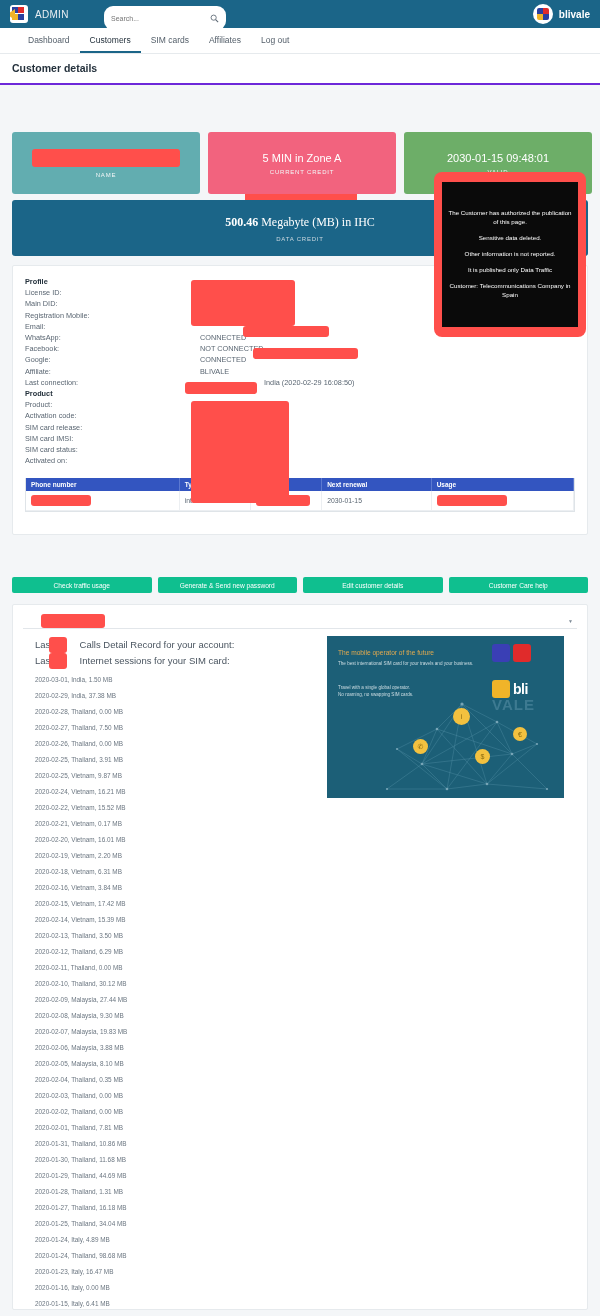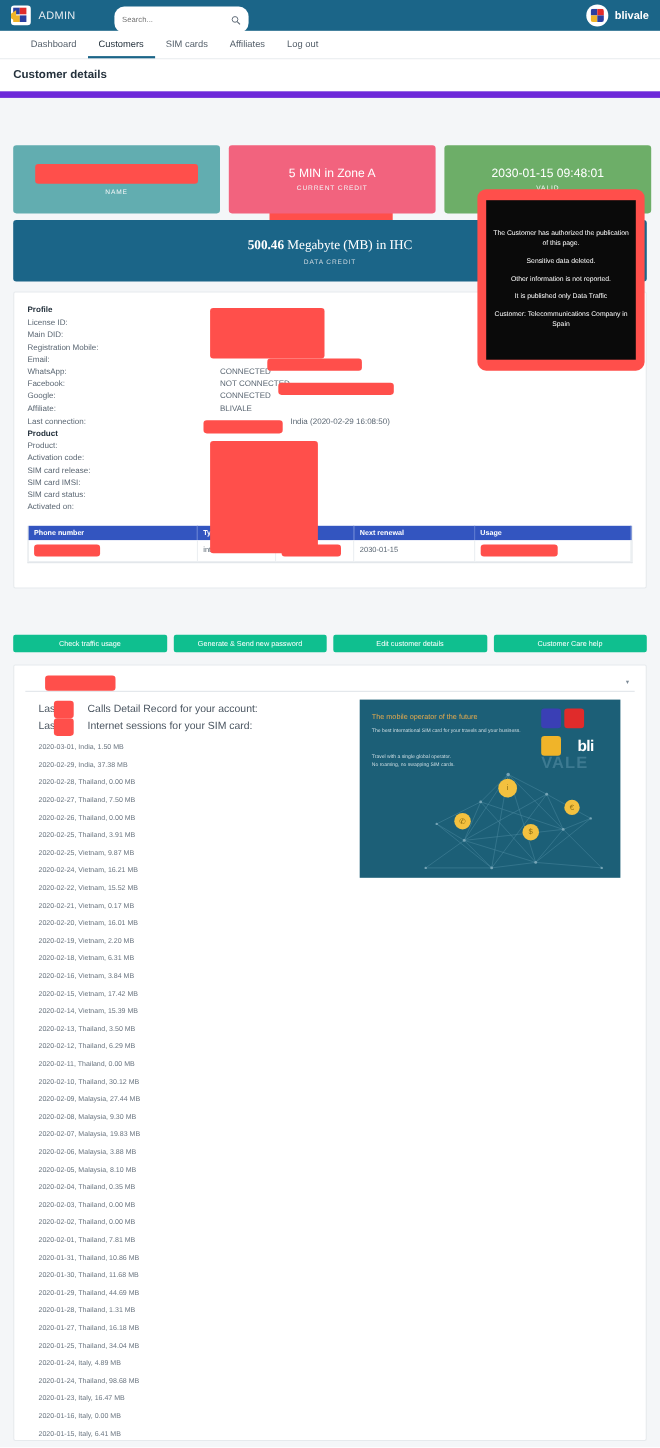--- a/index.html
+++ b/index.html
@@ -73,21 +73,21 @@
   .nav-item {
     display: flex; align-items: center; padding: 0 10px;
     font-size: 8.5px; color: #55606b; cursor: pointer;
     border-bottom: 2px solid transparent;
   }
   .nav-item.active { border-bottom-color: #1b6588; color: #24313c; }
 
   
   .page-title {
     background: #fff; padding: 8px 12px 9px 12px; font-size: 10.5px;
-    font-weight: bold; color: #24313c; border-bottom: 6px solid #6d28d9;
+    font-weight: bold; color: #24313c; border-bottom: 2px solid #6d28d9;
   }
 
   
   .rd { background: #ff4f4b; border-radius: 3px; display: inline-block; vertical-align: middle; }
 
   
   .hero { position: relative; padding: 8px 12px 0 12px; height: 120px; }
   .hero-top-rd { position: absolute; left: 245px; top: 96px; width: 112px; height: 26px; }
 
   .cards { position: absolute; left: 12px; top: 132px; display: flex; gap: 8px; }
@@ -188,21 +188,21 @@
     background: #1c5f77; overflow: hidden;
   }
   .ad-h { position: absolute; left: 11px; top: 13px; font-size: 6.6px; color: #e0a94f; }
   .ad-s { position: absolute; left: 11px; top: 25px; font-size: 4.6px; color: #cddde3; }
   .ad-b { position: absolute; left: 11px; top: 48px; font-size: 4.6px; color: #cddde3; line-height: 7px; }
   .ad-logo { position: absolute; right: 10px; top: 8px; width: 62px; }
   .ad-sq { display: flex; gap: 3px; }
   .ad-sq i { width: 18px; height: 18px; border-radius: 3px; display: block; }
   .ad-sq i:nth-child(1) { background: #3a3fb5; }
   .ad-sq i:nth-child(2) { background: #e02b2b; }
-  .ad-row2 { display: flex; align-items: center; gap: 15px; margin-top: 7px; }
+  .ad-row2 { display: flex; align-items: center; gap: 3px; margin-top: 18px; }
   .ad-row2 i { width: 18px; height: 18px; border-radius: 3px; background: #f0b429; display: block; }
   .ad-row2 span { color: #fff; font-size: 14px; font-weight: bold; letter-spacing: -.5px; }
   .ad-vale { color: #3d7a91; font-size: 15px; font-weight: bold; letter-spacing: 1px; margin-top: -2px; }
   .ad-art { position: absolute; left: 40px; bottom: -6px; width: 190px; height: 110px; opacity: .55; }
   .dot { position: absolute; border-radius: 50%; background: #f3c13f; display: flex; align-items: center; justify-content: center; color: #8a6a10; font-size: 7px; }
 </style>
 </head>
 <body>
 
 <div class="page">

